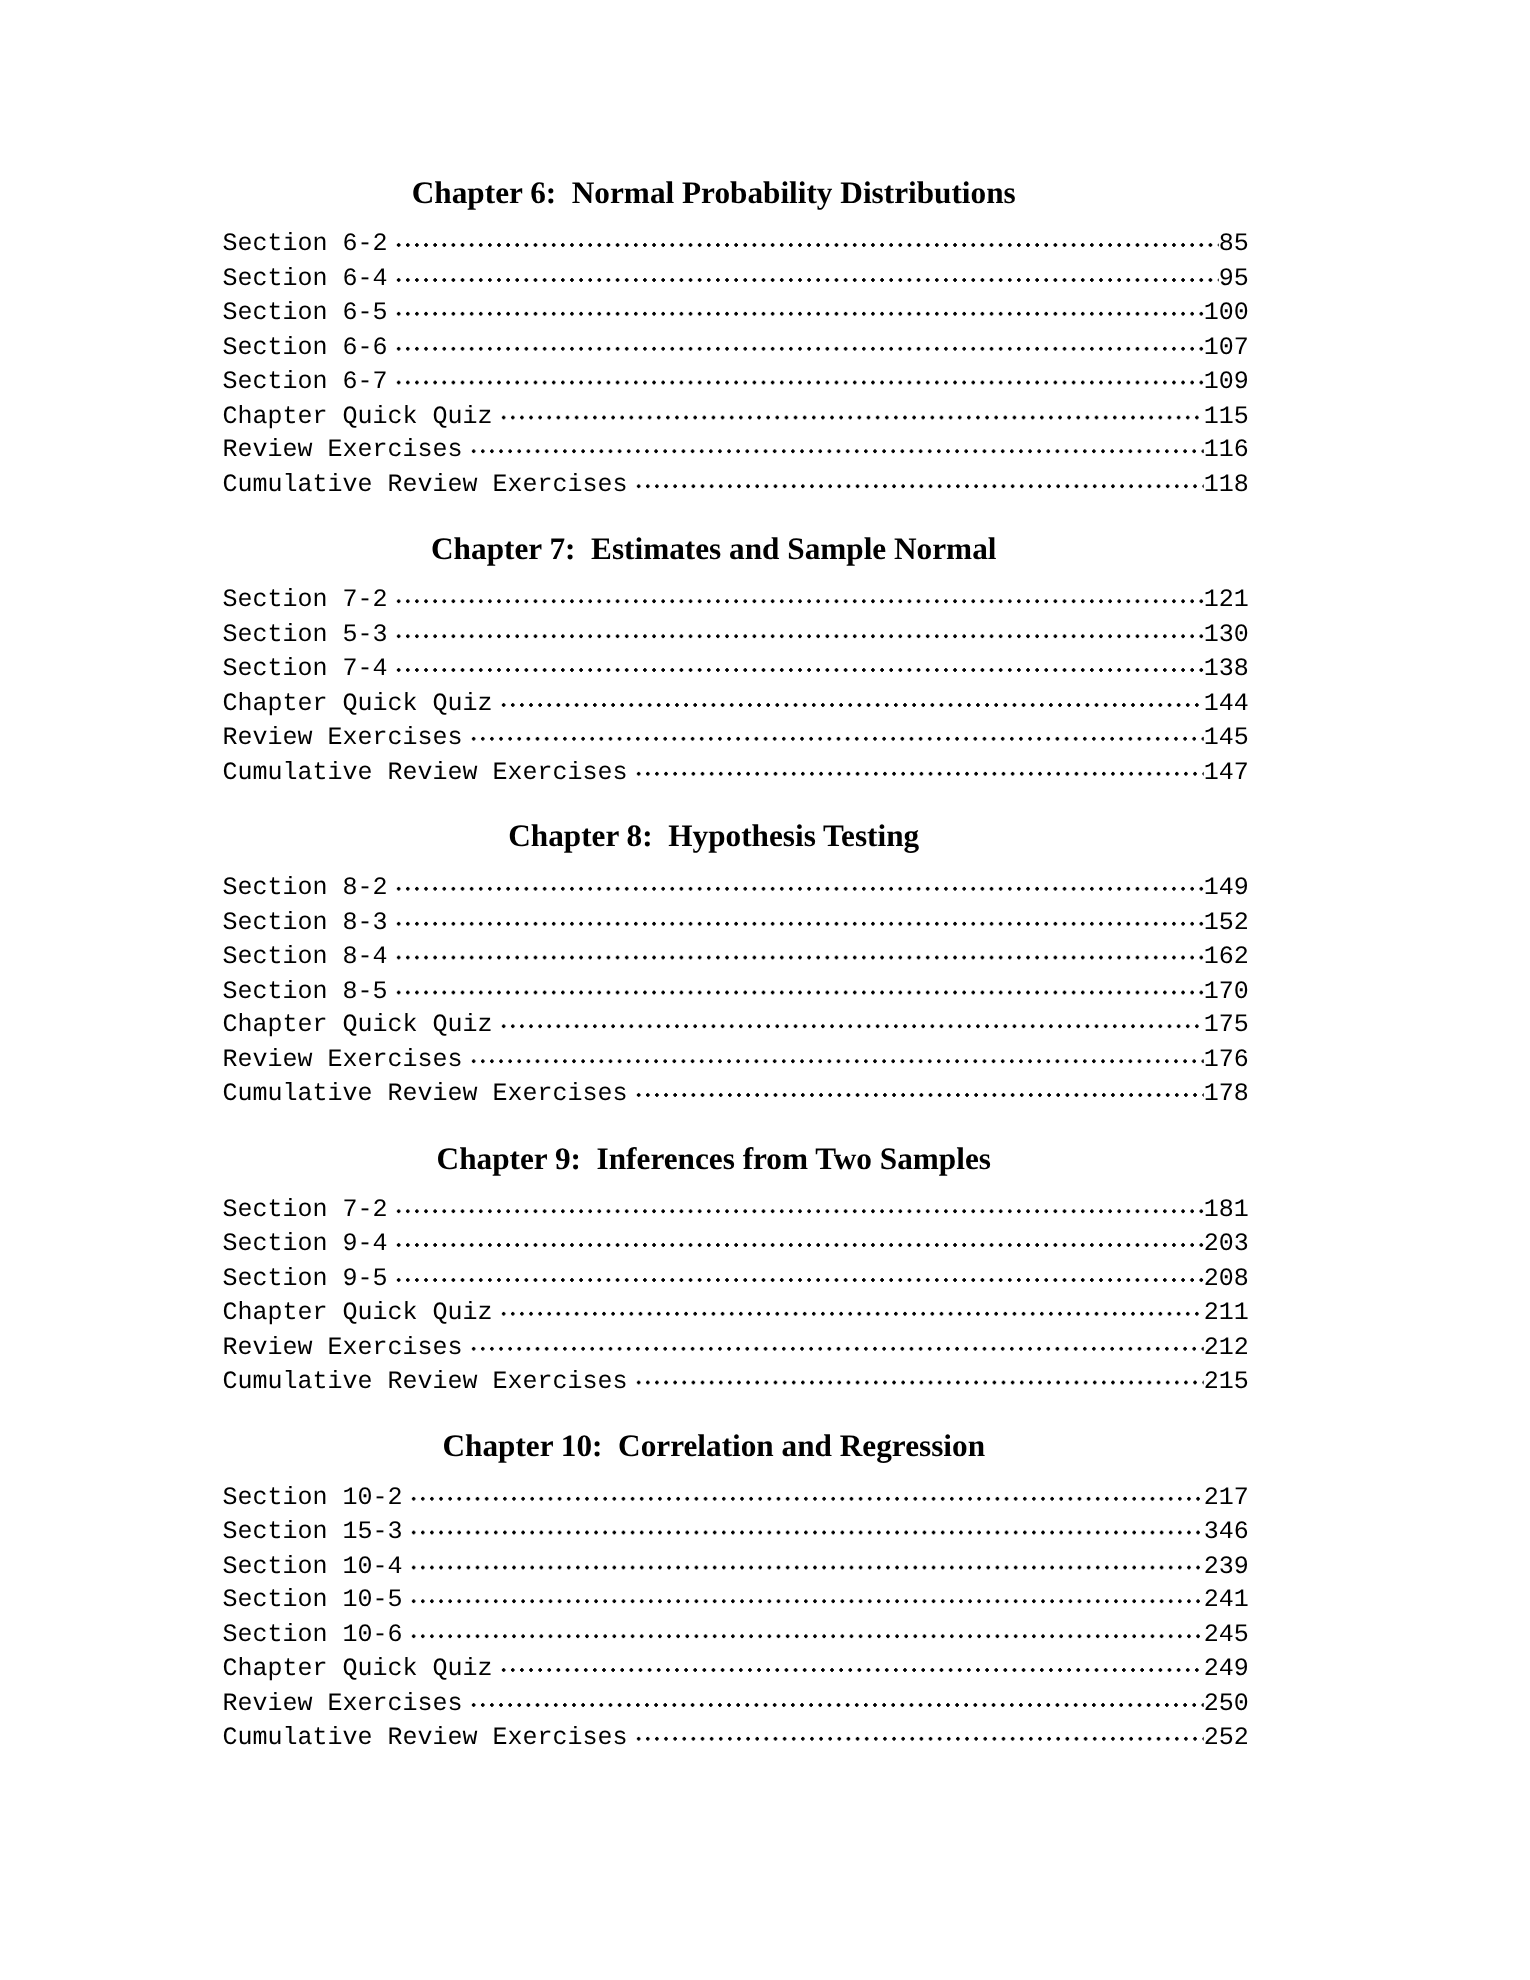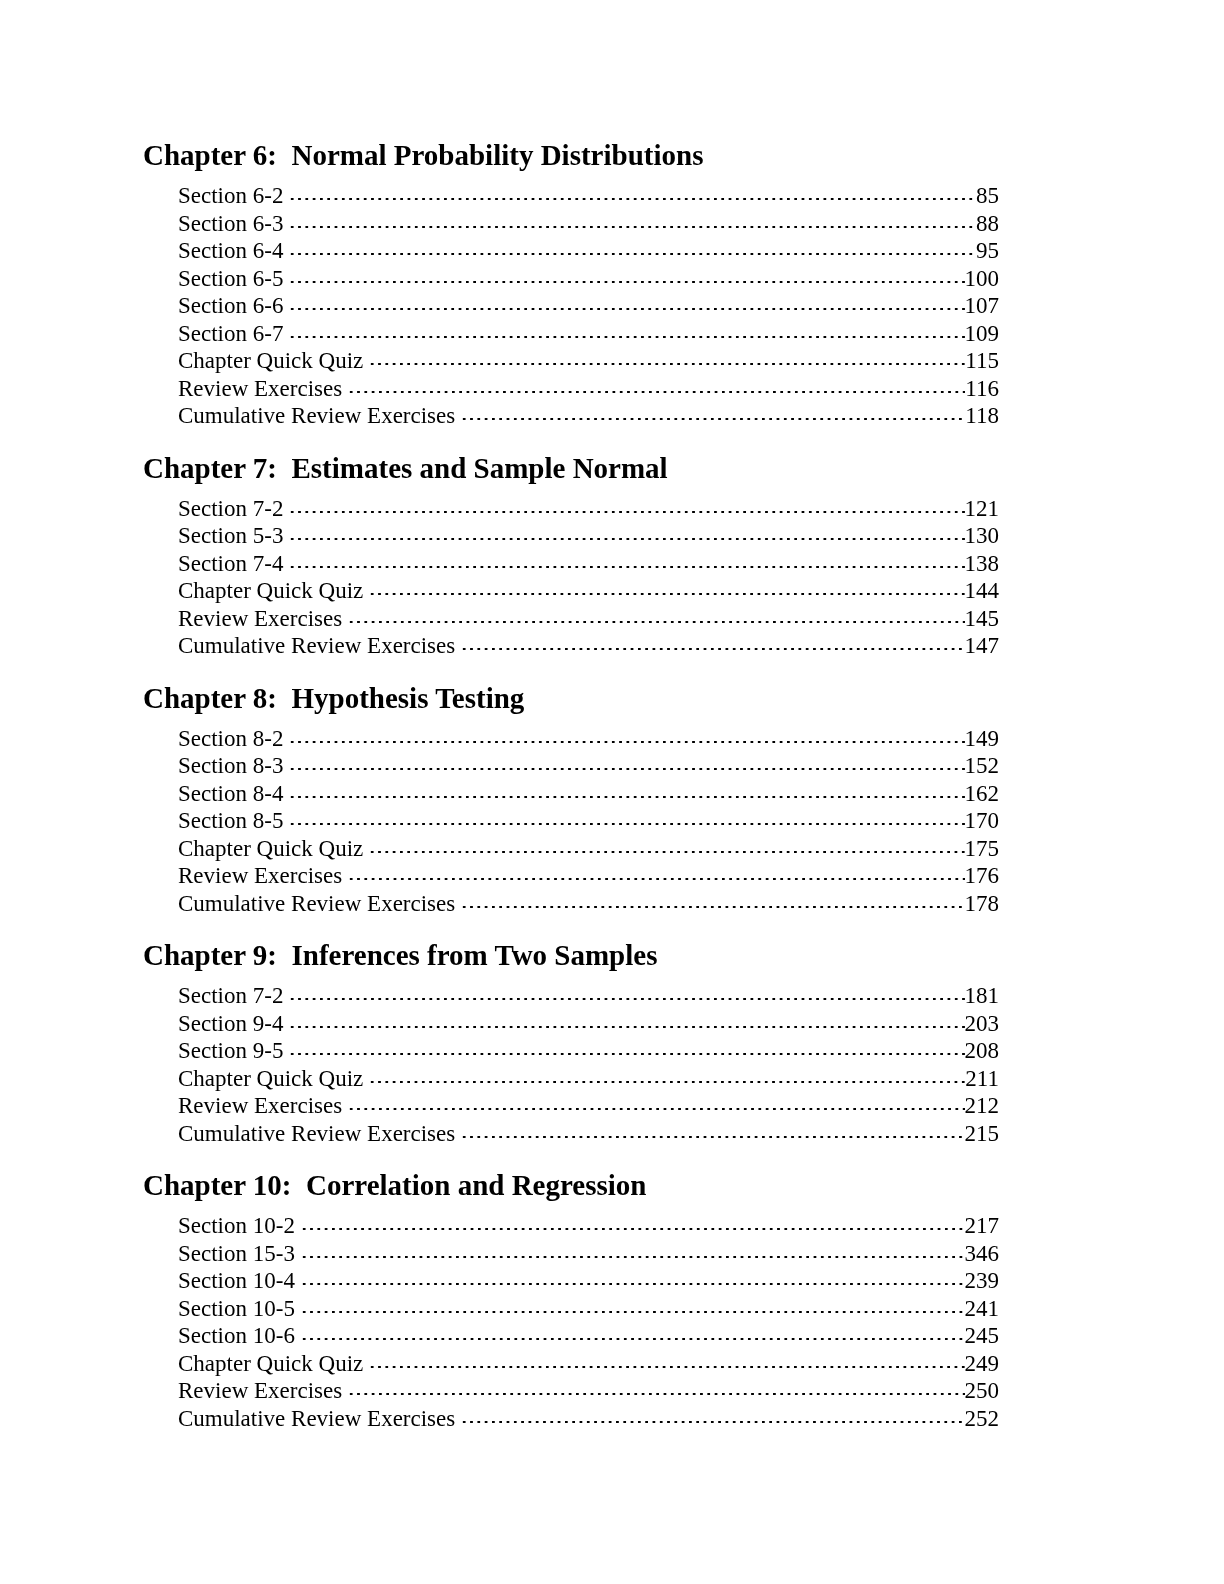--- a/index.html
+++ b/index.html
@@ -16,39 +16,41 @@
     font-family: "Liberation Serif", serif;
     overflow: hidden;
   }
   .toc {
     position: absolute;
     top: 138px;
     left: 143px;
     width: 856px;
   }
   .chapter-heading {
-    font-size: 29px;
+    font-size: 25px;
     line-height: 34px;
     font-weight: bold;
     white-space: pre;
     margin: 21px 0 10px 0;
+    text-align: center;
   }
   .chapter:first-child .chapter-heading {
     margin-top: 0;
   }
   .entries {
     margin-left: 35px;
   }
   .toc-row {
     display: flex;
     align-items: baseline;
-    font-size: 23px;
+    font-size: 20px;
     line-height: 27.5px;
     height: 27.5px;
     white-space: nowrap;
+    font-family: Liberation Mono, monospace;
   }
   .entry-label {
     flex: 0 0 auto;
   }
   .dot-leader {
     flex: 1 1 auto;
     height: 6px;
     margin: 0 0 0 6px;
     background-image: radial-gradient(circle 1.35px at 3px 3px, #000 95%, transparent);
     background-size: 7.3px 6px;
@@ -67,25 +69,20 @@
   <div class="toc">
   <div class="chapter">
     <div class="chapter-heading">Chapter 6:  Normal Probability Distributions</div>
     <div class="entries">
   <div class="toc-row">
     <span class="entry-label">Section 6-2</span>
     <span class="dot-leader"></span>
     <span class="entry-page">85</span>
   </div>
 
-  <div class="toc-row">
-    <span class="entry-label">Section 6-3</span>
-    <span class="dot-leader"></span>
-    <span class="entry-page">88</span>
-  </div>
 
   <div class="toc-row">
     <span class="entry-label">Section 6-4</span>
     <span class="dot-leader"></span>
     <span class="entry-page">95</span>
   </div>
 
   <div class="toc-row">
     <span class="entry-label">Section 6-5</span>
     <span class="dot-leader"></span>

